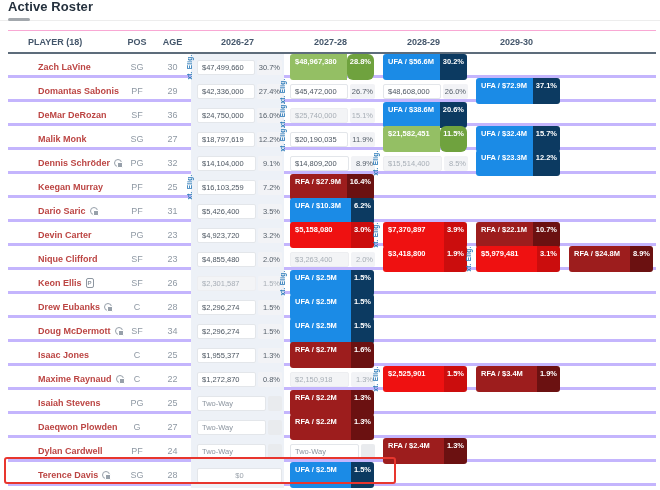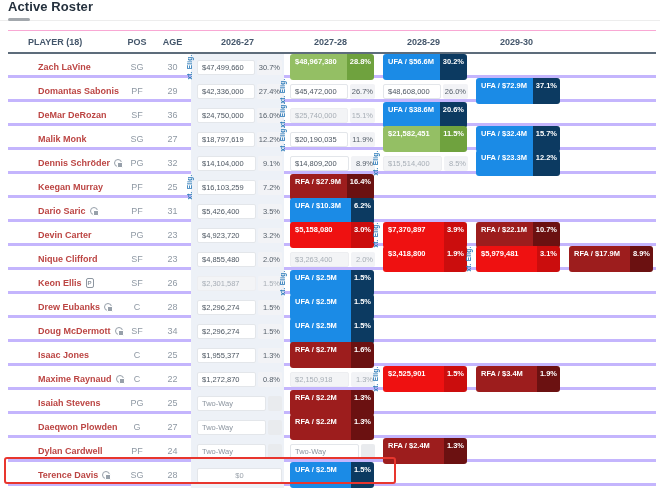--- a/index.html
+++ b/index.html
@@ -37,21 +37,21 @@
   .pct { min-width:24px; text-align:right; font-size:7.5px; color:#56606b; background:#f2f3f6;
          border-radius:2px; height:15px; line-height:15px; padding:0 2px; }
   .pct.gray { color:#a7aeb6; }
   .pct.chip-empty { min-width:14px; background:#e9ebee; }
 
   
   .badge { flex:1; height:26px; display:flex; border-radius:3px; overflow:hidden; margin-right:1px; }
   .badge-label { flex:1; color:#fff; font-weight:bold; font-size:7.5px; line-height:15px; padding-left:5px; white-space:nowrap; overflow:hidden; }
   .badge-pct { color:#fff; font-weight:bold; font-size:7.5px; line-height:15px; padding:0 3px; min-width:22px; text-align:center; }
   .badge.green .badge-label { background:var(--badge-green); }
-  .badge.green .badge-pct   { background:var(--badge-green-pct); }
+  .badge.green .badge-pct   { background:var(--badge-green-pct);border-radius:6px; }
   .badge.blue .badge-label  { background:var(--badge-blue); }
   .badge.blue .badge-pct    { background:var(--badge-blue-pct); }
   .badge.red .badge-label   { background:var(--badge-red); }
   .badge.red .badge-pct     { background:var(--badge-red-pct); }
   .badge.darkred .badge-label { background:var(--badge-darkred); }
   .badge.darkred .badge-pct   { background:var(--badge-darkred-pct); }
 
   
   .ext { position:absolute; left:-4px; top:50%; transform:translateY(-50%) rotate(180deg);
          writing-mode:vertical-rl; font-size:6.5px; font-weight:bold; color:var(--ext-label);
@@ -321,21 +321,21 @@
           </div>
           <div class="td year">
             <span class="ext">xt. Elig.</span>
             <div class="badge red">
               <span class="badge-label">$5,979,481</span>
               <span class="badge-pct">3.1%</span>
             </div>
           </div>
           <div class="td year">
             <div class="badge darkred">
-              <span class="badge-label">RFA / $17.9M</span>
+              <span class="badge-label">RFA / $24.8M</span>
               <span class="badge-pct">8.9%</span>
             </div>
           </div>
         </div>
         <div class="tr">
           <div class="td player">
             <span class="player-name">Keon Ellis</span>
             <span class="icon-doc"></span>
           </div>
           <div class="td pos">SF</div>

